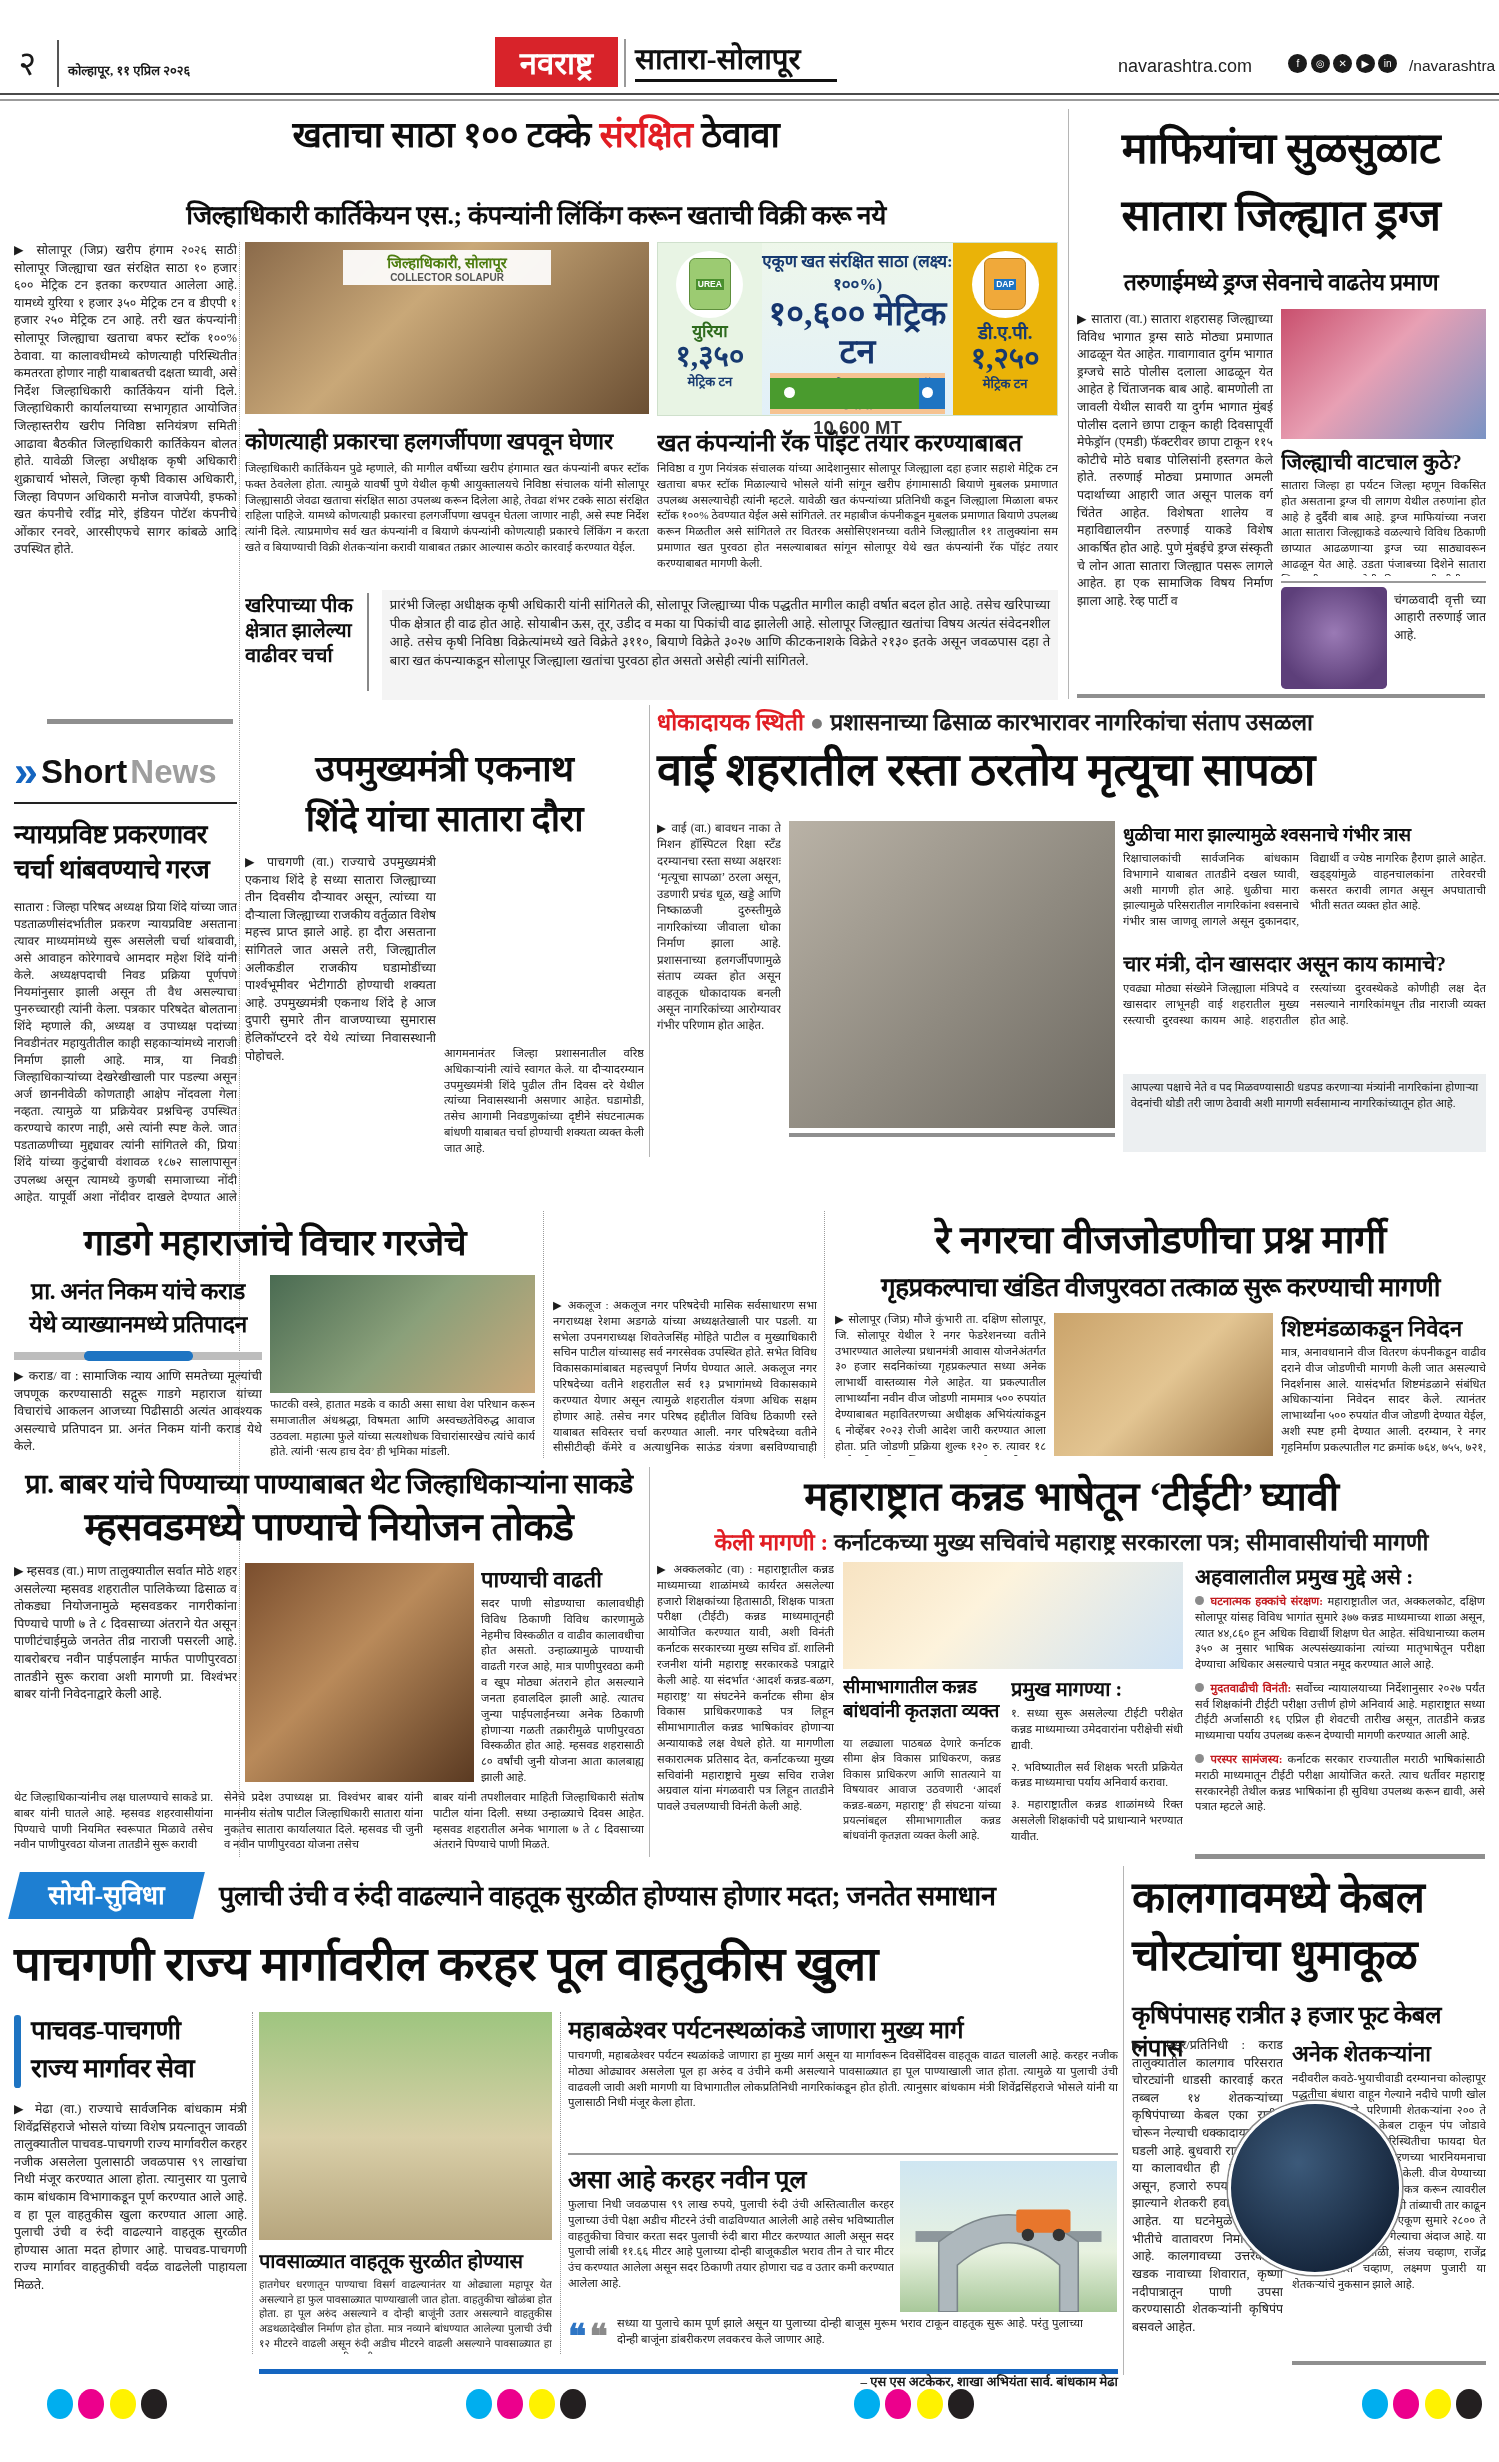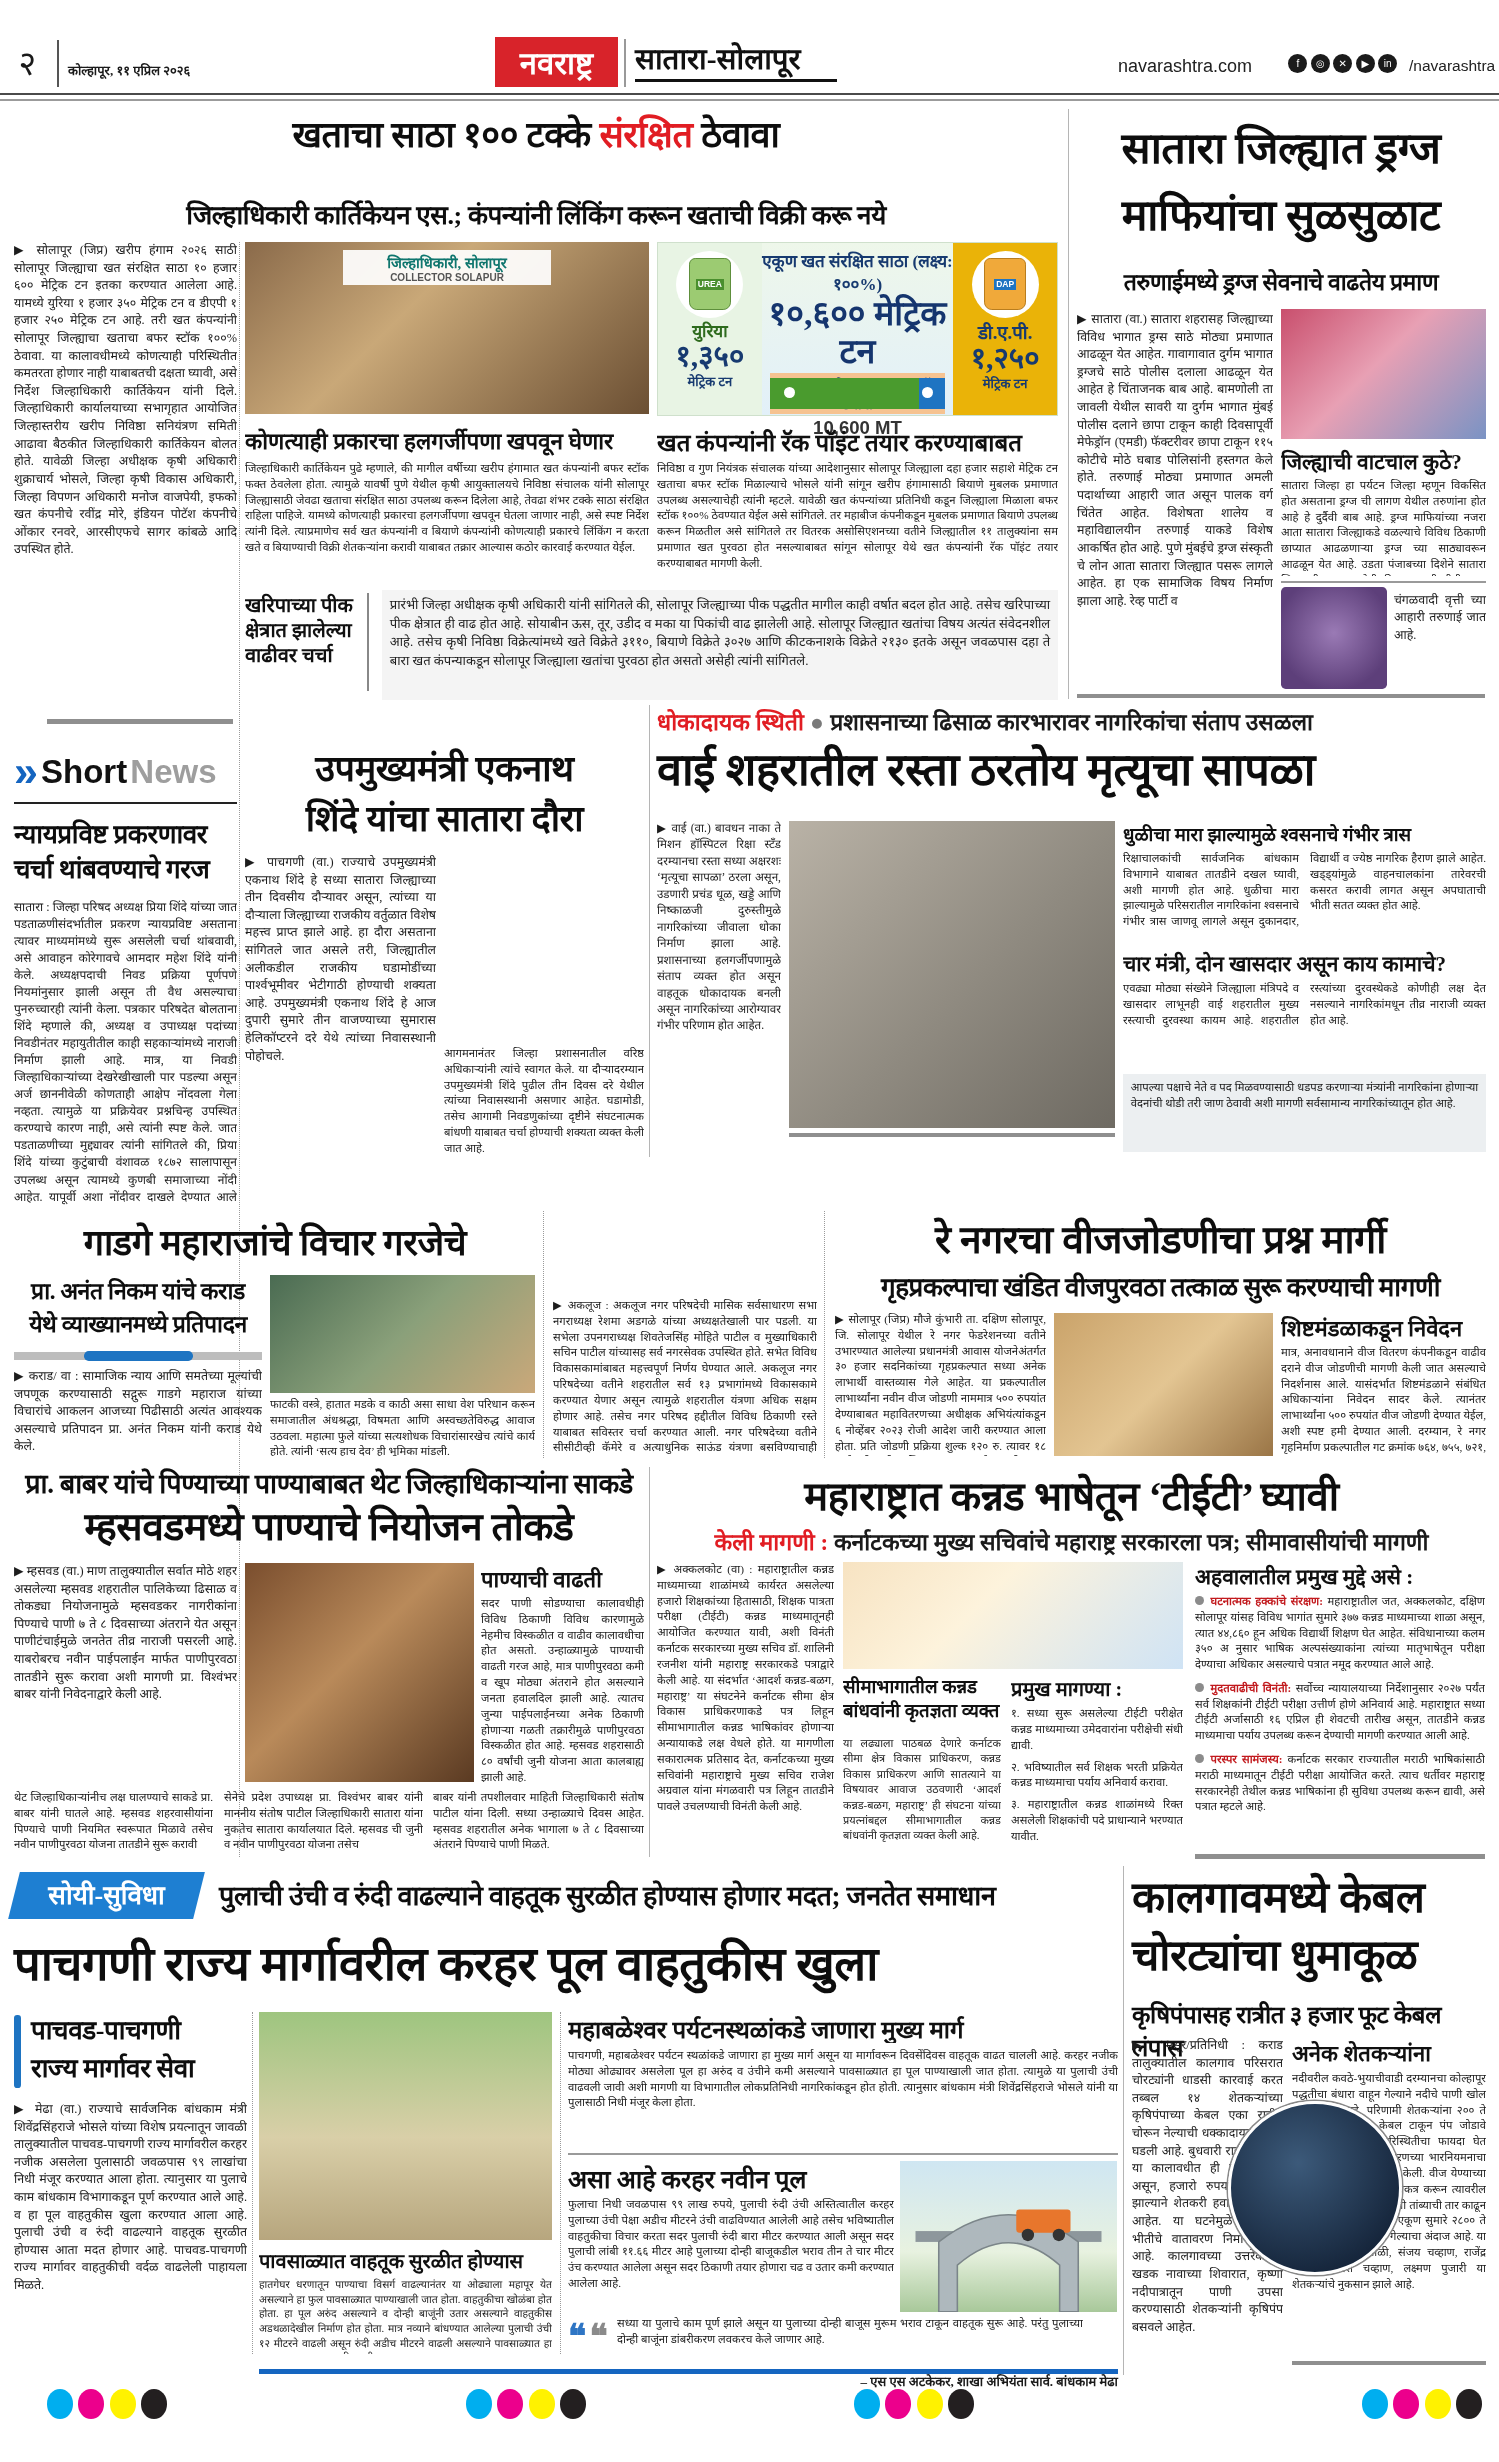--- a/index.html
+++ b/index.html
@@ -57,21 +57,21 @@
     <span>खताचा साठा १०० टक्के </span><span class="red">संरक्षित</span><span> ठेवावा</span>
   </div>
   <div class="abs hl center" style="left:14px;top:196px;width:1044px;height:36px;font-size:26px;">जिल्हाधिकारी कार्तिकेयन एस.; कंपन्यांनी लिंकिंग करून खताची विक्री करू नये</div>
 
   <div class="abs body-txt" style="left:14px;top:242px;width:223px;height:464px;">▶ सोलापूर (जिप्र) खरीप हंगाम २०२६ साठी सोलापूर जिल्ह्याचा खत संरक्षित साठा १० हजार ६०० मेट्रिक टन इतका करण्यात आलेला आहे. यामध्ये युरिया १ हजार ३५० मेट्रिक टन व डीएपी १ हजार २५० मेट्रिक टन आहे. तरी खत कंपन्यांनी सोलापूर जिल्ह्याचा खताचा बफर स्टॉक १००% ठेवावा. या कालावधीमध्ये कोणत्याही परिस्थितीत कमतरता होणार नाही याबाबतची दक्षता घ्यावी, असे निर्देश जिल्हाधिकारी कार्तिकेयन यांनी दिले. जिल्हाधिकारी कार्यालयाच्या सभागृहात आयोजित जिल्हास्तरीय खरीप निविष्ठा सनियंत्रण समिती आढावा बैठकीत जिल्हाधिकारी कार्तिकेयन बोलत होते. यावेळी जिल्हा अधीक्षक कृषी अधिकारी शुक्राचार्य भोसले, जिल्हा कृषी विकास अधिकारी, जिल्हा विपणन अधिकारी मनोज वाजपेयी, इफको खत कंपनीचे रवींद्र मोरे, इंडियन पोटॅश कंपनीचे ओंकार रनवरे, आरसीएफचे सागर कांबळे आदि उपस्थित होते.</div>
   <div class="abs" style="left:239px;top:242px;height:1616px;" class2="vrule-dot"></div>
   <div class="abs vrule-dot" style="left:239px;top:242px;height:1615px;"></div>
 
   <div class="abs photo" style="left:245px;top:242px;width:404px;height:172px;background:linear-gradient(135deg,#8a6a4a,#c9a878 40%,#6b4f33);">
     <div style="margin:7.8px auto 0;width:202px;background:rgba(255,255,255,.92);text-align:center;padding:2.3px 3.1px;">
-      <div style="font-size:14.7px;font-weight:bold;color:#0f766e;">जिल्हाधिकारी, सोलापूर</div>
+      <div style="font-size:14.7px;font-weight:bold;color:#4d7c0f;">जिल्हाधिकारी, सोलापूर</div>
       <div class="sans" style="font-size:10px;font-weight:bold;color:#555;">COLLECTOR SOLAPUR</div>
     </div>
   </div>
 
   <div class="abs" style="left:657px;top:242px;width:401px;height:174px;display:flex;border:0.8px solid #cfe0cc;background:#fff;">
     <div style="width:26%;background:#e8f4e4;position:relative;text-align:center;">
       <div style="width:67px;height:67px;border-radius:50%;background:#fff;margin:7.8px auto 1.6px;display:flex;align-items:center;justify-content:center;">
         <div class="bag sans" style="width:40px;height:50px;background:#9ccb72;border:1.6px solid #5e8f3c;display:flex;align-items:center;justify-content:center;">
           <span style="background:#4a8f2e;color:#fff;font-size:8.5px;font-weight:bold;padding:0.8px 2.3px;">UREA</span>
         </div>
@@ -108,22 +108,22 @@
 
   <div class="abs subhead" style="left:657px;top:425px;width:401px;height:33px;font-size:24px;">खत कंपन्यांनी रॅक पॉइंट तयार करण्याबाबत मागणी</div>
   <div class="abs body-sm" style="left:657px;top:461px;width:401px;height:121px;">निविष्ठा व गुण नियंत्रक संचालक यांच्या आदेशानुसार सोलापूर जिल्ह्याला दहा हजार सहाशे मेट्रिक टन खताचा बफर स्टॉक मिळाल्याचे भोसले यांनी सांगून खरीप हंगामासाठी बियाणे मुबलक प्रमाणात उपलब्ध असल्याचेही त्यांनी म्हटले. यावेळी खत कंपन्यांच्या प्रतिनिधी कडून जिल्ह्याला मिळाला बफर स्टॉक १००% ठेवण्यात येईल असे सांगितले. तर महाबीज कंपनीकडून मुबलक प्रमाणात बियाणे उपलब्ध करून मिळतील असे सांगितले तर वितरक असोसिएशनच्या वतीने जिल्ह्यातील ११ तालुक्यांना सम प्रमाणात खत पुरवठा होत नसल्याबाबत सांगून सोलापूर येथे खत कंपन्यांनी रॅक पॉइंट तयार करण्याबाबत मागणी केली.</div>
 
   <div class="abs subhead" style="left:245px;top:593px;width:124px;height:98px;font-size:20px;line-height:1.25;border-right:2.3px solid #888;padding-right:6.2px;">खरिपाच्या पीक क्षेत्रात झालेल्या वाढीवर चर्चा</div>
   <div class="abs body-txt" style="left:382px;top:590px;width:676px;height:110px;background:#f4f4f4;padding:6.2px 7.8px;font-size:13px;">प्रारंभी जिल्हा अधीक्षक कृषी अधिकारी यांनी सांगितले की, सोलापूर जिल्ह्याच्या पीक पद्धतीत मागील काही वर्षात बदल होत आहे. तसेच खरिपाच्या पीक क्षेत्रात ही वाढ होत आहे. सोयाबीन ऊस, तूर, उडीद व मका या पिकांची वाढ झालेली आहे. सोलापूर जिल्ह्यात खतांचा विषय अत्यंत संवेदनशील आहे. तसेच कृषी निविष्ठा विक्रेत्यांमध्ये खते विक्रेते ३११०, बियाणे विक्रेते ३०२७ आणि कीटकनाशके विक्रेते २१३० इतके असून जवळपास दहा ते बारा खत कंपन्याकडून सोलापूर जिल्ह्याला खतांचा पुरवठा होत असतो असेही त्यांनी सांगितले.</div>
   <div class="abs endbar" style="left:47px;top:719px;width:186px;height:5.4px;"></div>
 
   <div class="abs vrule" style="left:1068px;top:109px;height:590px;"></div>
   <div class="abs hl center" style="left:1077px;top:116px;width:408px;height:138px;font-size:43px;line-height:1.55;">
+    <div>माफियांचा सुळसुळाट</div>
     <div>सातारा जिल्ह्यात ड्रग्ज</div>
-    <div>माफियांचा सुळसुळाट</div>
   </div>
   <div class="abs hl center" style="left:1077px;top:265px;width:408px;height:34px;font-size:23px;">तरुणाईमध्ये ड्रग्ज सेवनाचे वाढतेय प्रमाण</div>
   <div class="abs body-txt" style="left:1077px;top:311px;width:196px;height:363px;">▶ सातारा (वा.) सातारा शहरासह जिल्ह्याच्या विविध भागात ड्रग्स साठे मोठ्या प्रमाणात आढळून येत आहेत. गावागावात दुर्गम भागात ड्रग्जचे साठे पोलीस दलाला आढळून येत आहेत हे चिंताजनक बाब आहे. बामणोली ता जावली येथील सावरी या दुर्गम भागात मुंबई पोलीस दलाने छापा टाकून काही दिवसापूर्वी मेफेड्रॉन (एमडी) फॅक्टरीवर छापा टाकून ११५ कोटीचे मोठे घबाड पोलिसांनी हस्तगत केले होते. तरुणाई मोठ्या प्रमाणात अमली पदार्थाच्या आहारी जात असून पालक वर्ग चिंतेत आहेत. विशेषता शालेय व महाविद्यालयीन तरुणाई याकडे विशेष आकर्षित होत आहे. पुणे मुंबईचे ड्रग्ज संस्कृती चे लोन आता सातारा जिल्ह्यात पसरू लागले आहेत. हा एक सामाजिक विषय निर्माण झाला आहे. रेव्ह पार्टी व</div>
   <div class="abs photo" style="left:1281px;top:309px;width:205px;height:130px;background:linear-gradient(135deg,#c94f6d,#e8a0b4 45%,#7a93c4);"></div>
   <div class="abs subhead" style="left:1281px;top:447px;width:205px;height:28px;font-size:21px;">जिल्ह्याची वाटचाल कुठे?</div>
   <div class="abs body-sm" style="left:1281px;top:478px;width:205px;height:98px;">सातारा जिल्हा हा पर्यटन जिल्हा म्हणून विकसित होत असताना ड्रग्ज ची लागण येथील तरुणांना होत आहे हे दुर्दैवी बाब आहे. ड्रग्ज माफियांच्या नजरा आता सातारा जिल्ह्याकडे वळल्याचे विविध ठिकाणी छाप्यात आढळणाऱ्या ड्रग्ज च्या साठ्यावरून आढळून येत आहे. उडता पंजाबच्या दिशेने सातारा जिल्ह्याची वाटचाल होती की काय अशी भीती आता वाटू लागली आहे.</div>
   <div class="abs" style="left:1281px;top:581px;width:205px;height:1.6px;background:#9a9a9a;"></div>
   <div class="abs photo" style="left:1281px;top:587px;width:106px;height:102px;background:radial-gradient(circle at 50% 45%,#9a7ab5,#5d3f7a 75%);border-radius:4.7px;"></div>
   <div class="abs body-sm" style="left:1394px;top:592px;width:92px;height:96px;font-size:12.4px;">चंगळवादी वृत्ती च्या आहारी तरुणाई जात आहे.</div>
   <div class="abs endbar" style="left:1077px;top:694px;width:408px;height:3.9px;"></div>

